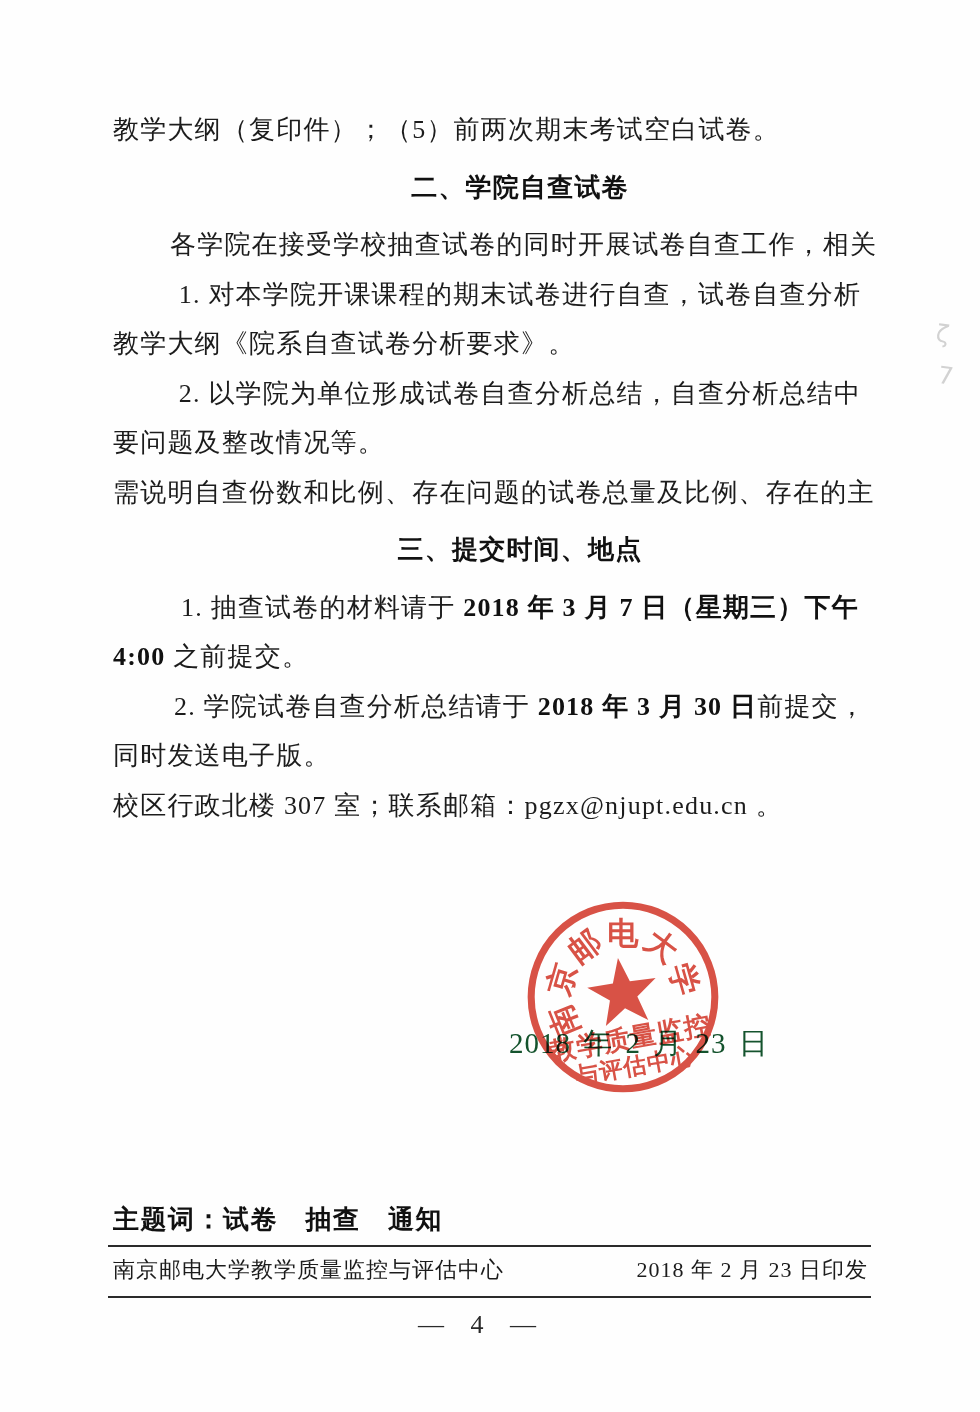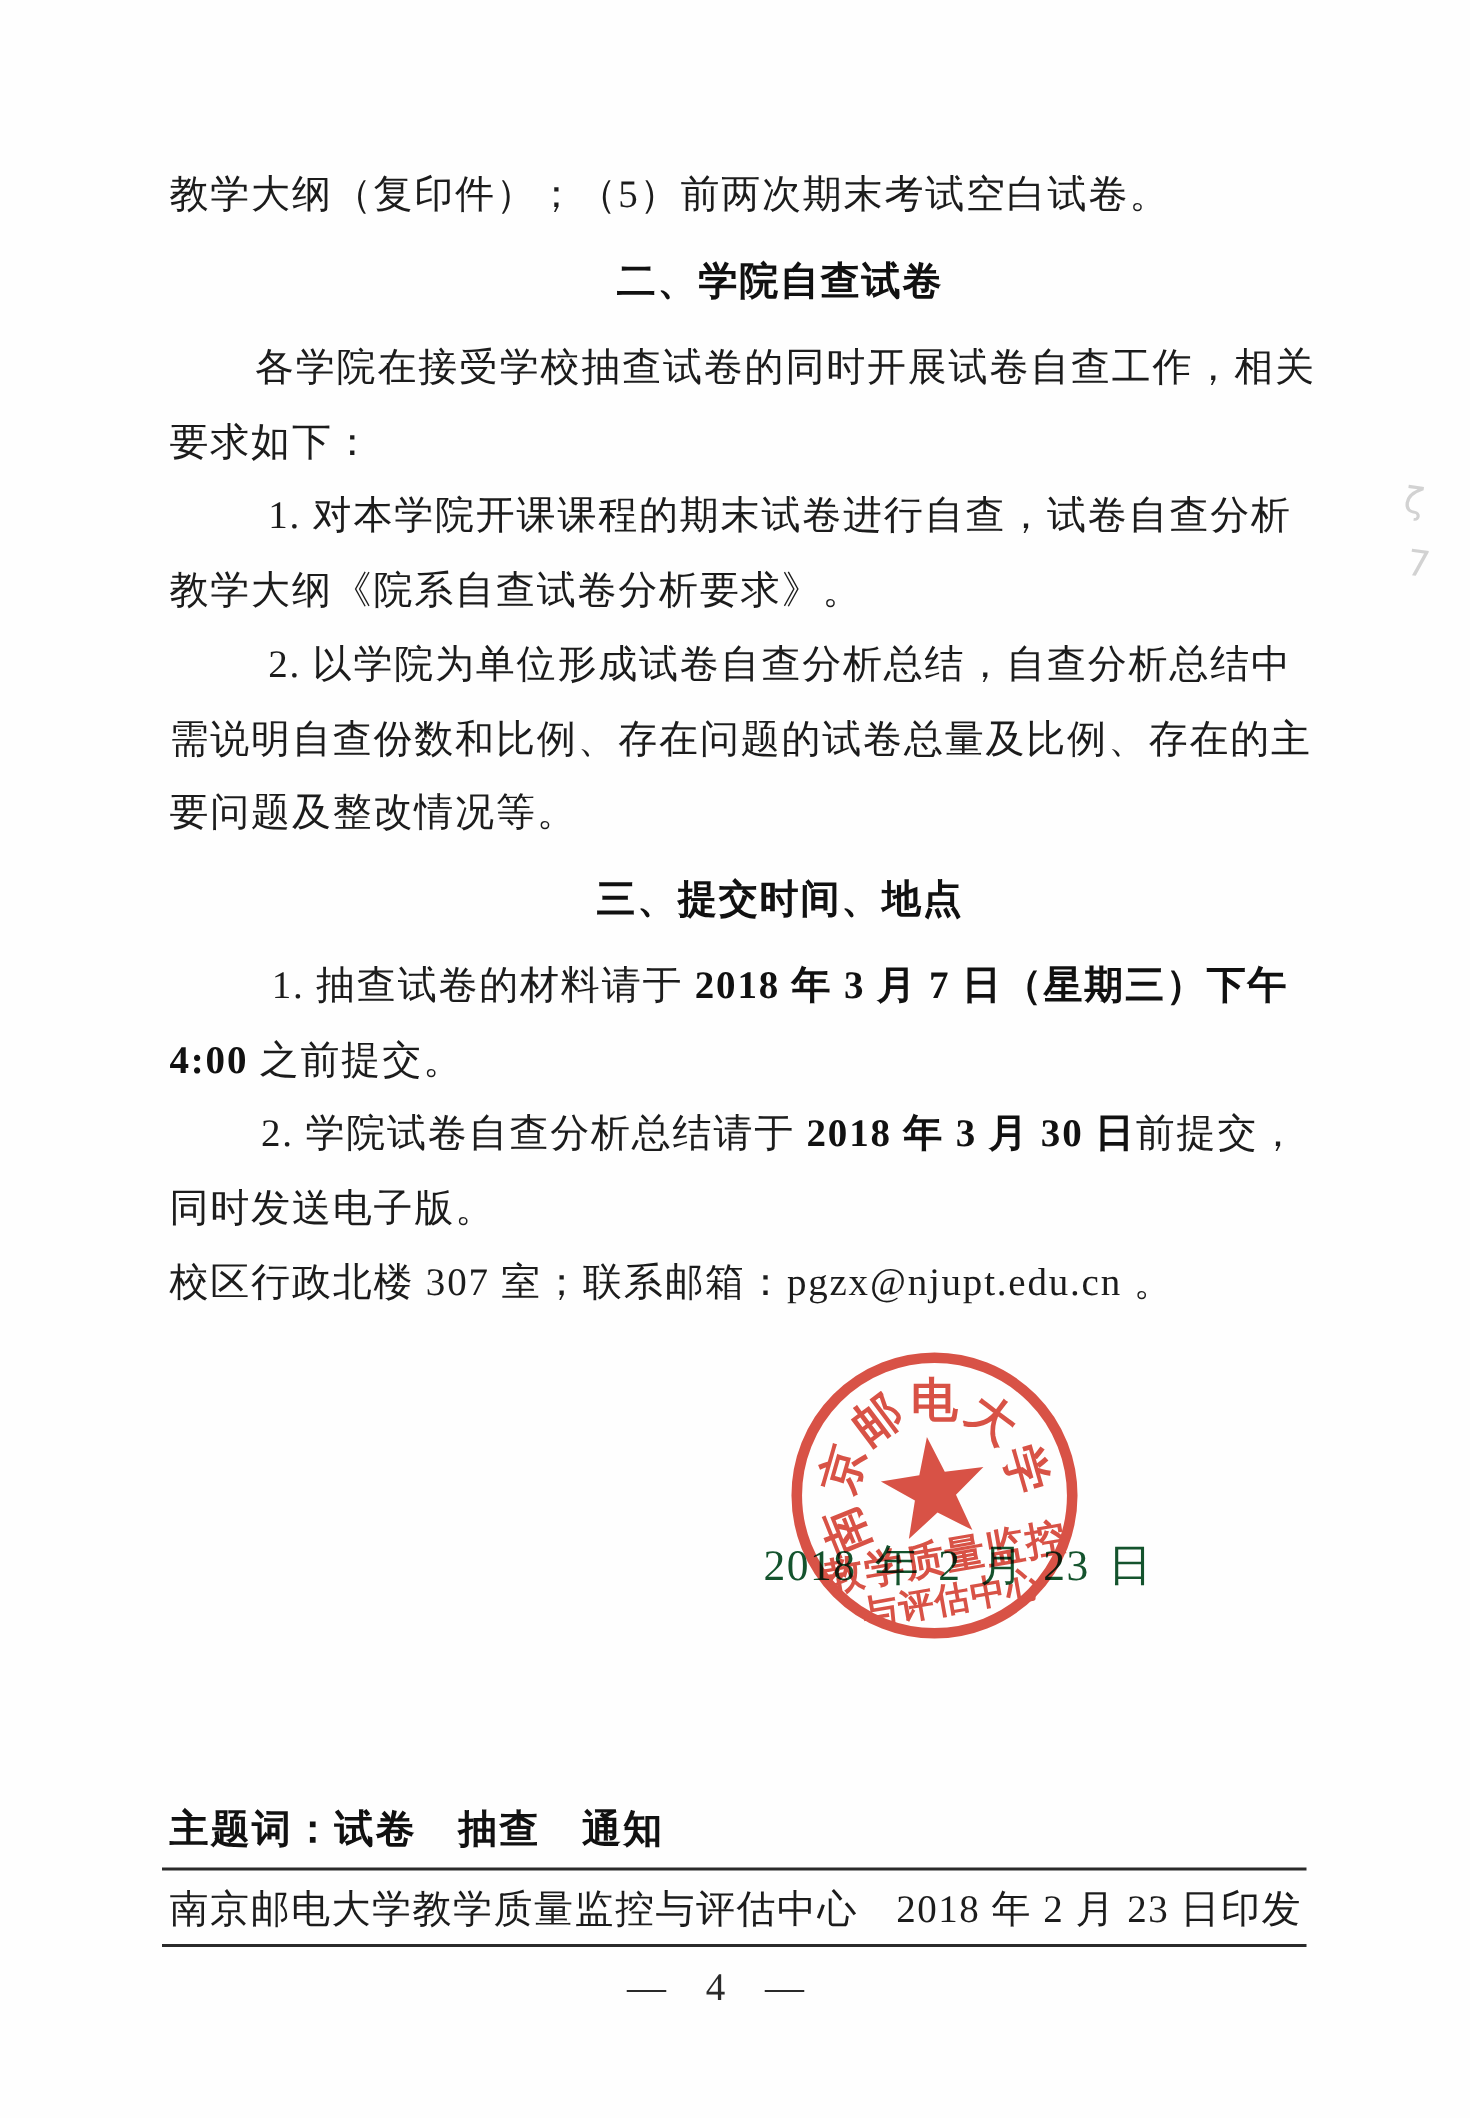--- a/index.html
+++ b/index.html
@@ -66,21 +66,21 @@
     position: absolute;
     left: 108px; width: 763px; height: 2px;
     background: #2a2a2a;
   }
   .rule-1 { top: 1245px; }
   .rule-2 { top: 1296px; }
   .issuer-line {
     position: absolute;
     left: 113px; top: 1255px; width: 755px;
     display: flex; justify-content: space-between; align-items: baseline;
-    font-size: 26px;
+    font-size: 22px;
     letter-spacing: 1px;
     color: #1c1c1c;
     white-space: nowrap;
   }
   .page-number {
     position: absolute;
     left: 377px; top: 1310px; width: 200px;
     text-align: center;
     font-size: 26px;
     color: #2a2a2a;
@@ -101,26 +101,25 @@
 </style>
 </head>
 <body>
 
 <div class="page">
 
   <div class="doc-lines" id="doc-lines">
       <div class="line"><span>教学大纲（复印件）；（5）前两次期末考试空白试卷。</span></div>
       <div class="line indent heading"><b>二、学院自查试卷</b></div>
       <div class="line indent"><span>各学院在接受学校抽查试卷的同时开展试卷自查工作，相关</span></div>
-      <div class="line"><span>要求如下：</span></div>
       <div class="line indent"><span>1. 对本学院开课课程的期末试卷进行自查，试卷自查分析</span></div>
       <div class="line"><span>教学大纲《院系自查试卷分析要求》。</span></div>
       <div class="line indent"><span>2. 以学院为单位形成试卷自查分析总结，自查分析总结中</span></div>
+      <div class="line"><span>要问题及整改情况等。</span></div>
       <div class="line"><span>需说明自查份数和比例、存在问题的试卷总量及比例、存在的主</span></div>
-      <div class="line"><span>要问题及整改情况等。</span></div>
       <div class="line indent heading"><b>三、提交时间、地点</b></div>
       <div class="line indent"><span>1. 抽查试卷的材料请于 </span><b>2018 年 3 月 7 日（星期三）下午</b></div>
       <div class="line"><b>4:00</b><span> 之前提交。</span></div>
       <div class="line indent"><span>2. 学院试卷自查分析总结请于 </span><b>2018 年 3 月 30 日</b><span>前提交，</span></div>
       <div class="line"><span>同时发送电子版。</span></div>
       <div class="line"><span>校区行政北楼 307 室；联系邮箱：pgzx@njupt.edu.cn 。</span></div>
     </div>
 
   <div class="date-line">2018 年 2 月 23 日</div>
 

